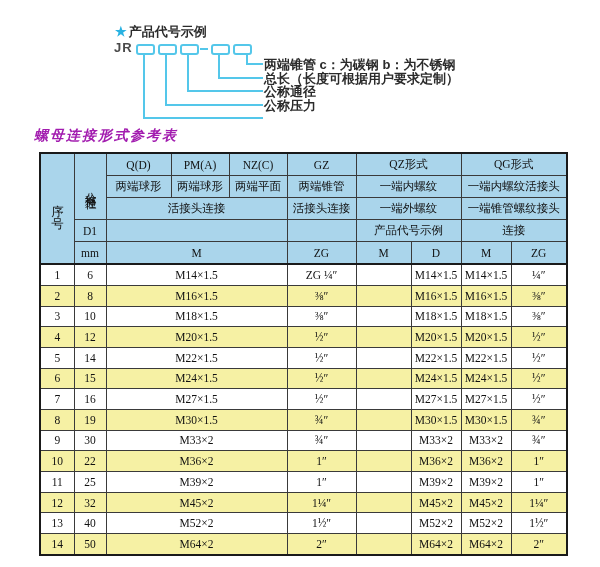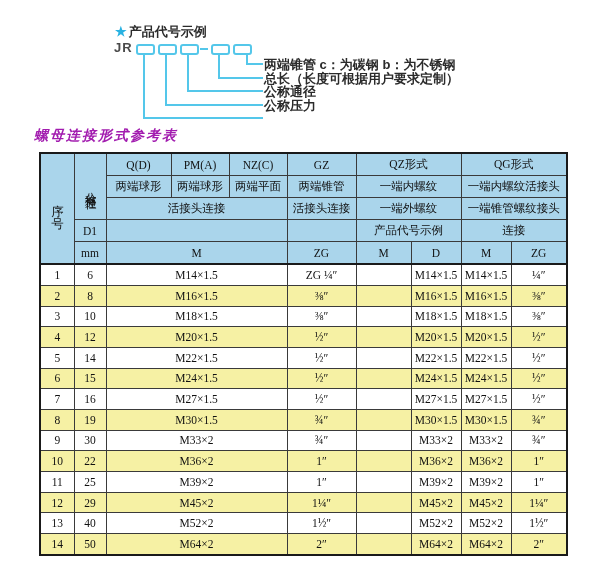--- a/index.html
+++ b/index.html
@@ -252,21 +252,21 @@
         <td>25</td>
         <td colspan="3">M39×2</td>
         <td>1″</td>
         <td></td>
         <td>M39×2</td>
         <td>M39×2</td>
         <td>1″</td>
       </tr>
       <tr class="alt">
         <td>12</td>
-        <td>29</td>
+        <td>32</td>
         <td colspan="3">M45×2</td>
         <td>1¼″</td>
         <td></td>
         <td>M45×2</td>
         <td>M45×2</td>
         <td>1¼″</td>
       </tr>
       <tr>
         <td>13</td>
         <td>40</td>

